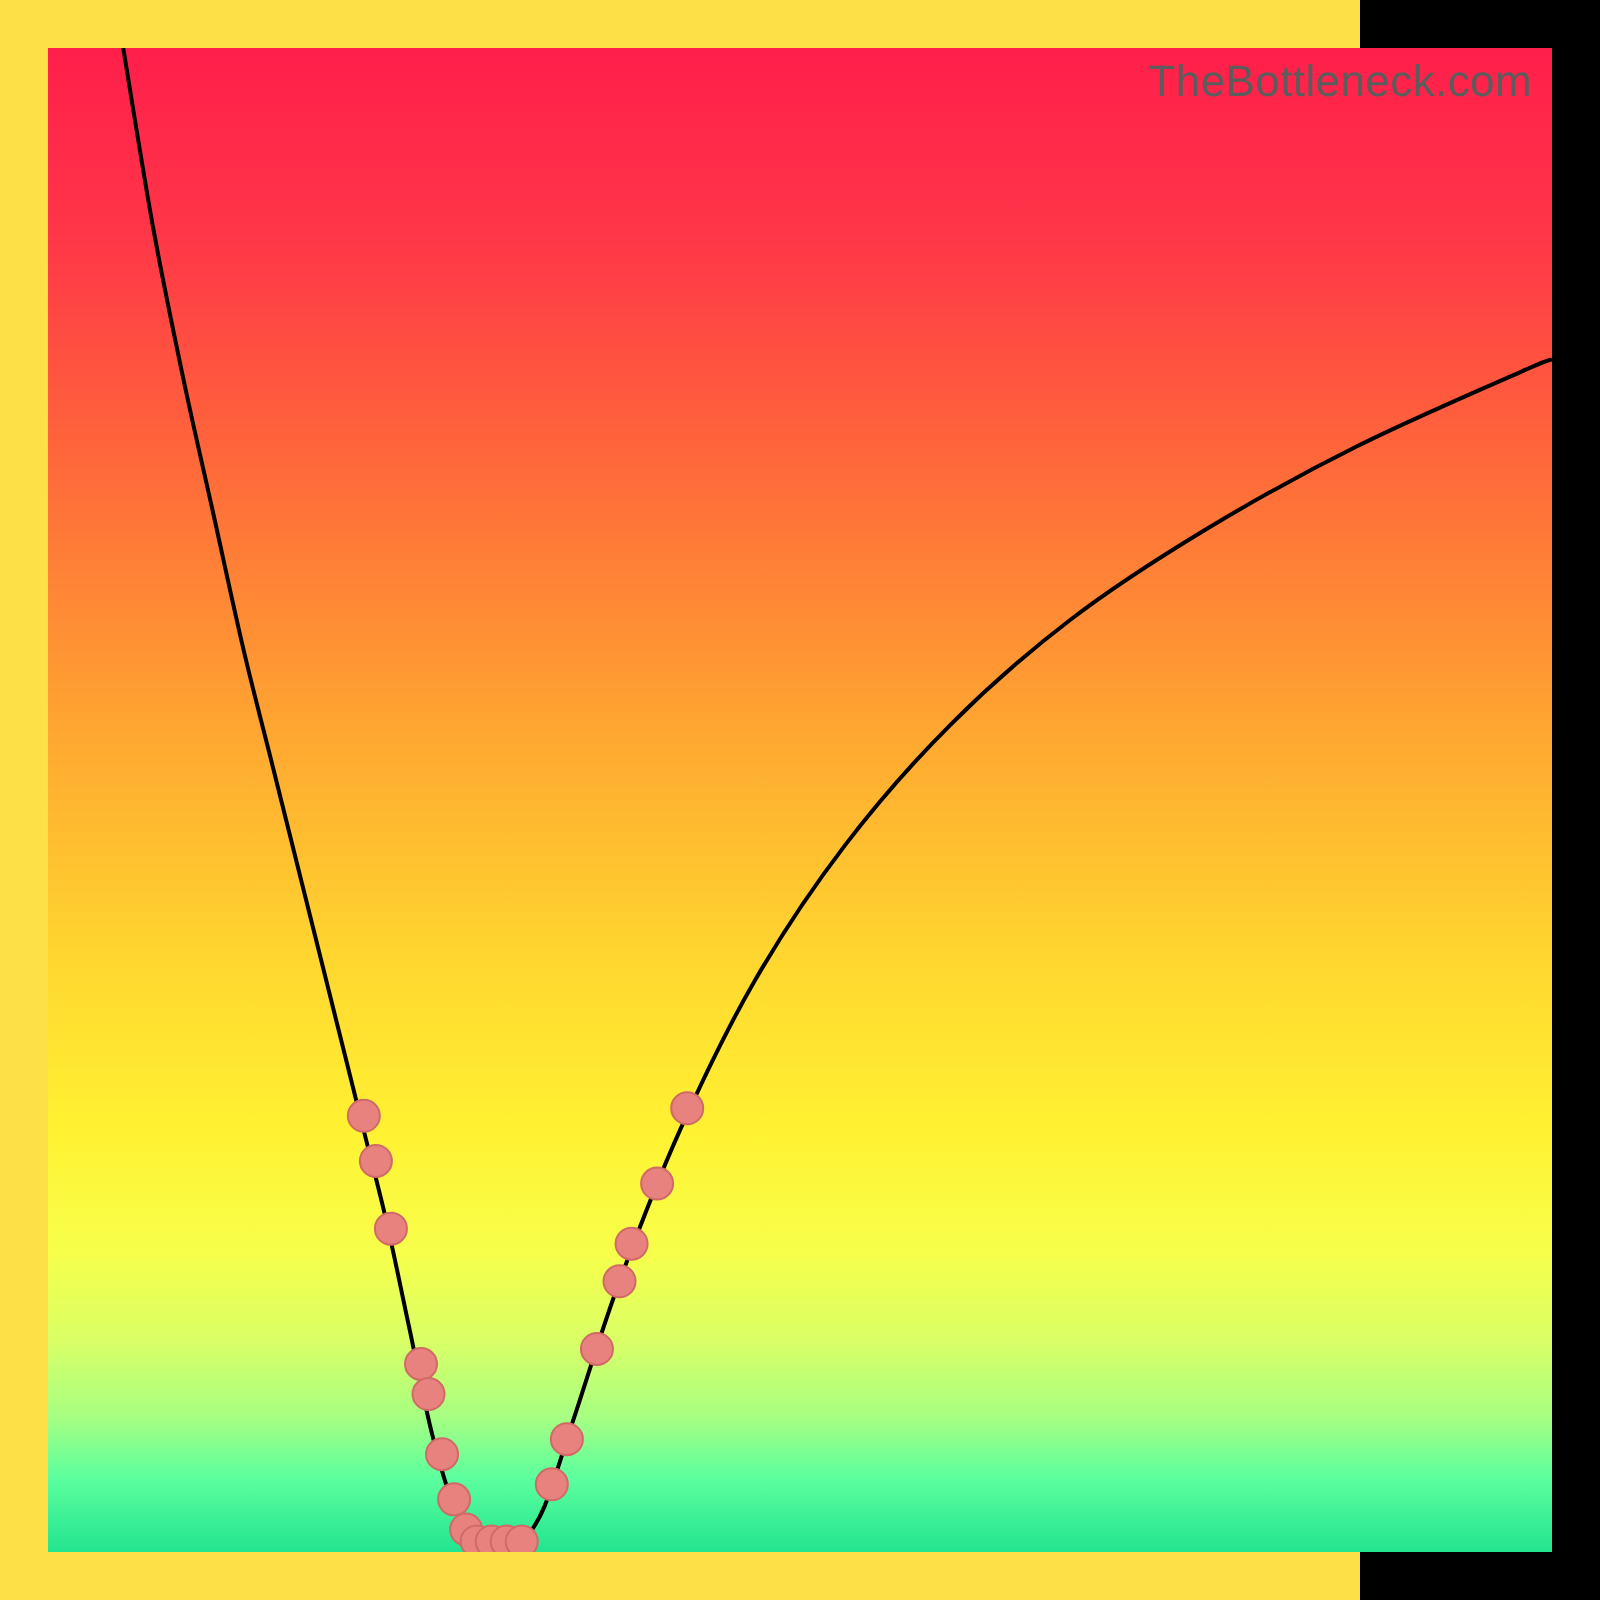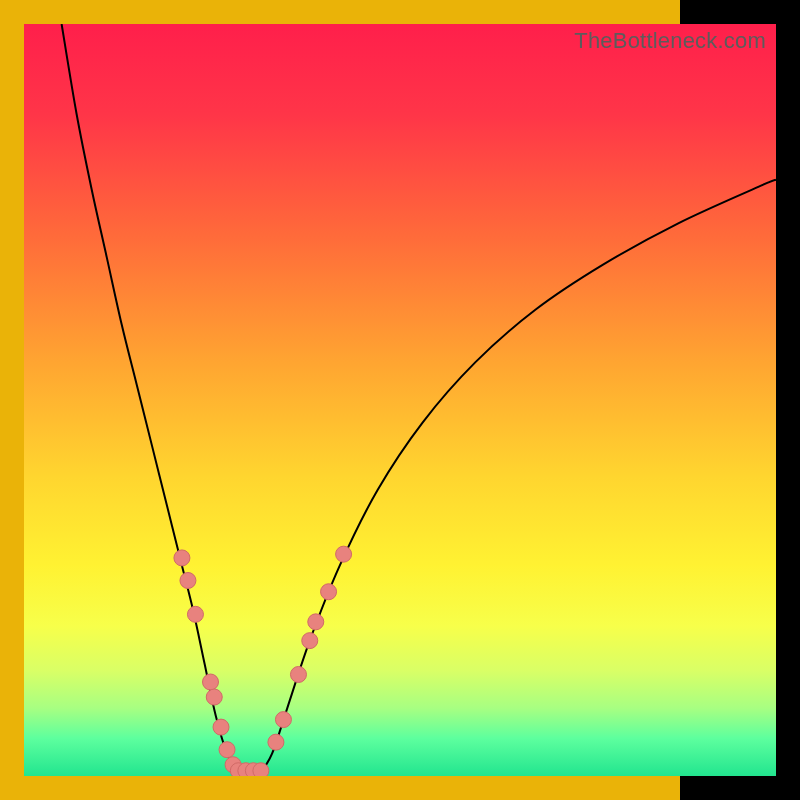--- a/index.html
+++ b/index.html
@@ -9,21 +9,21 @@
     height: 800px;
     overflow: hidden;
     background: #000;
     font-family: Arial, Helvetica, sans-serif;
   }
   .frame {
     position: absolute;
     top: 0; left: 0;
     width: 680px;
     height: 800px;
-    background: #eab308;
+    background: #fde047;
   }
   .plot-area {
     position: absolute;
     top: 24px;
     left: 24px;
     width: 752px;
     height: 752px;
     overflow: hidden;
   }
   .gradient {

